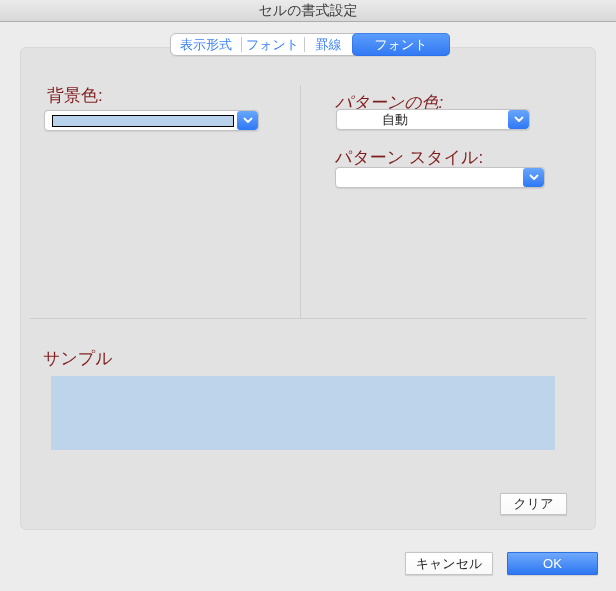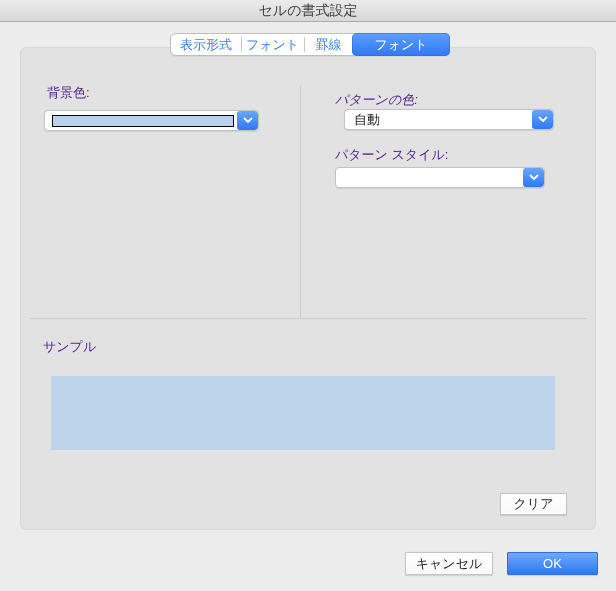--- a/index.html
+++ b/index.html
@@ -59,21 +59,21 @@
     background:linear-gradient(180deg,#5d9efa,#3178f4);
     color:#ffffff;
     border-radius:5px;
     margin:-1px;
     height:23px;
     box-shadow:0 0 0 1px rgba(41,108,220,0.55) inset;
   }
   .tab.selected::before { display:none; }
 
   
-  .lbl { position:absolute; font-size:13px; color:#4c1d95; white-space:nowrap; }
+  .lbl { position:absolute; font-size:17px; color:#7f1d1d; white-space:nowrap; }
 
   
   .dropdown {
     position:absolute; height:21px;
     background:#ffffff;
     border:1px solid #c3c3c3;
     border-radius:4px;
     box-shadow:0 0.5px 1px rgba(0,0,0,0.08);
     display:flex; align-items:center;
   }
@@ -155,21 +155,21 @@
         </svg>
       </span>
     </div>
   </div>
 
   <div class="vdivider"></div>
   <div class="hdivider"></div>
 
   <div class="lbl" style="left:335px; top:91px;font-style:italic;">パターンの色:</div>
 
-  <div class="dropdown" style="left:344px; top:109px; width:210px;">
+  <div class="dropdown" style="left:336px; top:109px; width:194px;padding-left:36px;">
     <span class="value">自動</span>
     <div class="dd-btn">
       <span>
         <svg width="10" height="7" viewBox="0 0 10 7">
           <polyline points="1.5,1.5 5,5 8.5,1.5" fill="none" stroke="#ffffff" stroke-width="1.8" stroke-linecap="round" stroke-linejoin="round"></polyline>
         </svg>
       </span>
     </div>
   </div>
 
@@ -179,21 +179,21 @@
     <span class="value"></span>
     <div class="dd-btn">
       <span>
         <svg width="10" height="7" viewBox="0 0 10 7">
           <polyline points="1.5,1.5 5,5 8.5,1.5" fill="none" stroke="#ffffff" stroke-width="1.8" stroke-linecap="round" stroke-linejoin="round"></polyline>
         </svg>
       </span>
     </div>
   </div>
 
-  <div class="lbl" style="left:43px; top:338px;">サンプル</div>
+  <div class="lbl" style="left:43px; top:347px;">サンプル</div>
   <div class="sample-box"></div>
 
   <div class="btn clear">クリア</div>
 
   <div class="btn cancel">キャンセル</div>
   <div class="btn ok">OK</div>
 
 </div>
 
 </body></html>

